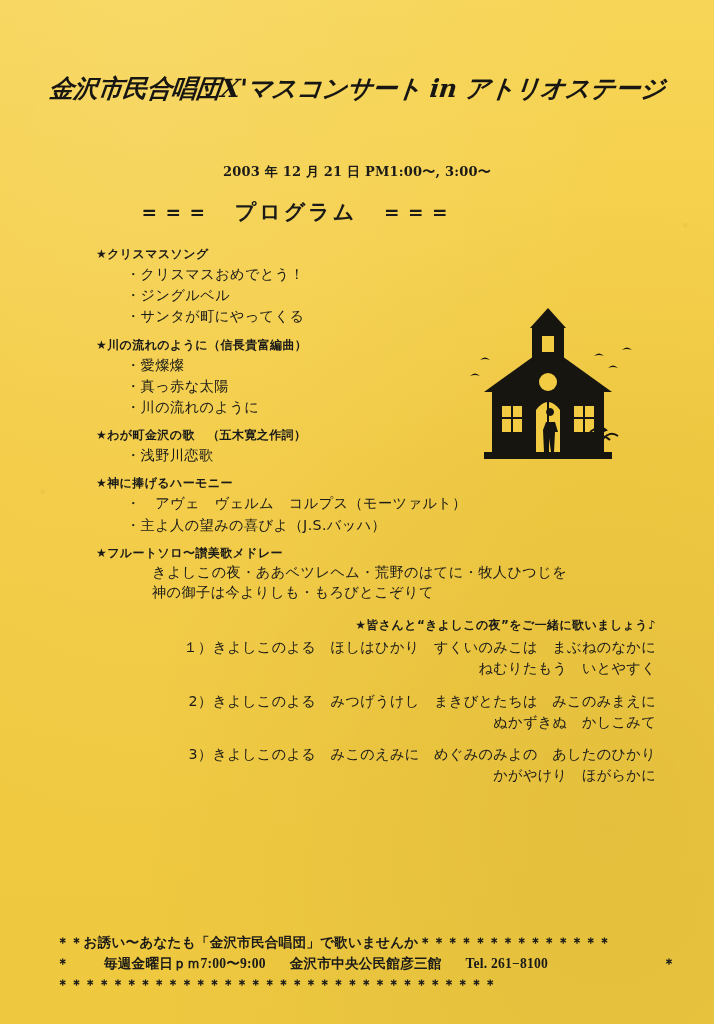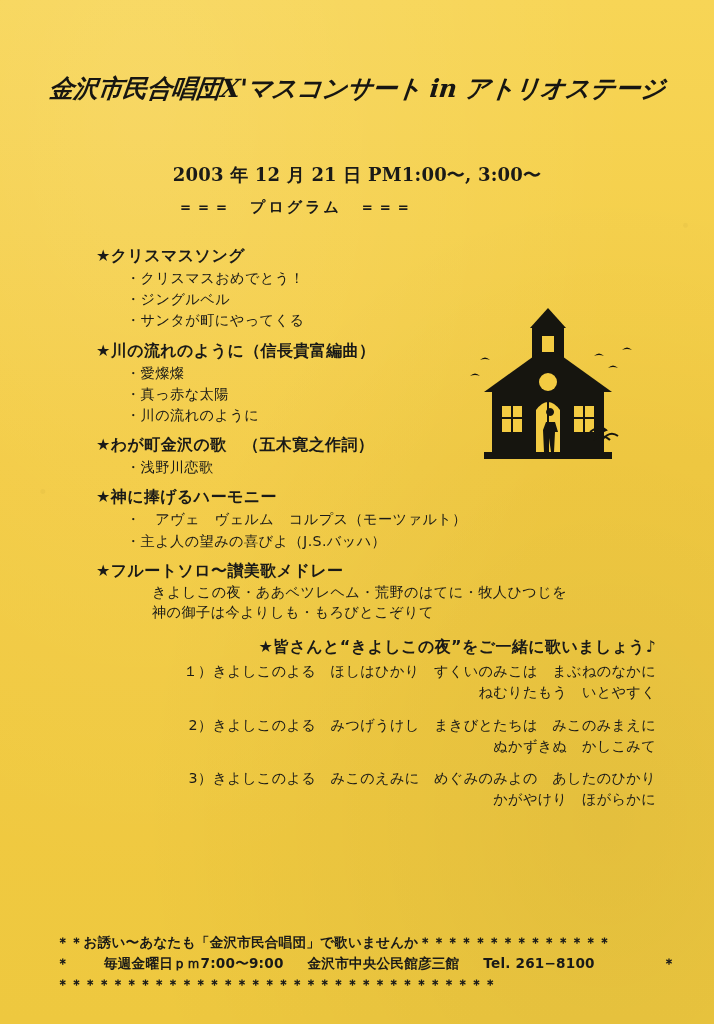--- a/index.html
+++ b/index.html
@@ -40,48 +40,48 @@
     white-space: nowrap;
   }
   .datetime {
     position: absolute;
     top: 163px;
     left: 0;
     width: 714px;
     text-align: center;
     font-family: "DejaVu Serif", serif;
     font-weight: bold;
-    font-size: 18px;
+    font-size: 13px;
     letter-spacing: 0.2px;
   }
   .program-head {
     position: absolute;
     top: 198px;
     left: 0;
     width: 592px;
     text-align: center;
     font-family: "DejaVu Serif", serif;
     font-weight: bold;
-    font-size: 15px;
+    font-size: 21px;
     letter-spacing: 3px;
   }
   .content {
     position: absolute;
     top: 248px;
     left: 96px;
     width: 560px;
     font-size: 14.2px;
     line-height: 1.0;
   }
   .section {
     margin-bottom: 15px;
   }
   .sec-head {
     font-weight: bold;
-    font-size: 16px;
+    font-size: 12px;
     margin-bottom: 6px;
     letter-spacing: 0.4px;
   }
   .item {
     margin-left: 30px;
     margin-top: 7px;
     letter-spacing: 0.4px;
   }
   .item-plain {
     margin-left: 56px;
@@ -105,20 +105,21 @@
   }
   .footer {
     position: absolute;
     left: 56px;
     top: 932px;
     width: 620px;
     font-size: 13.6px;
     font-weight: bold;
     letter-spacing: 0.2px;
     line-height: 1.55;
+    font-family: Liberation Serif, serif;
   }
   .footer-row {
     white-space: nowrap;
   }
   .footer-row2 {
     display: flex;
     white-space: nowrap;
   }
   .f-star {
     width: 20px;

